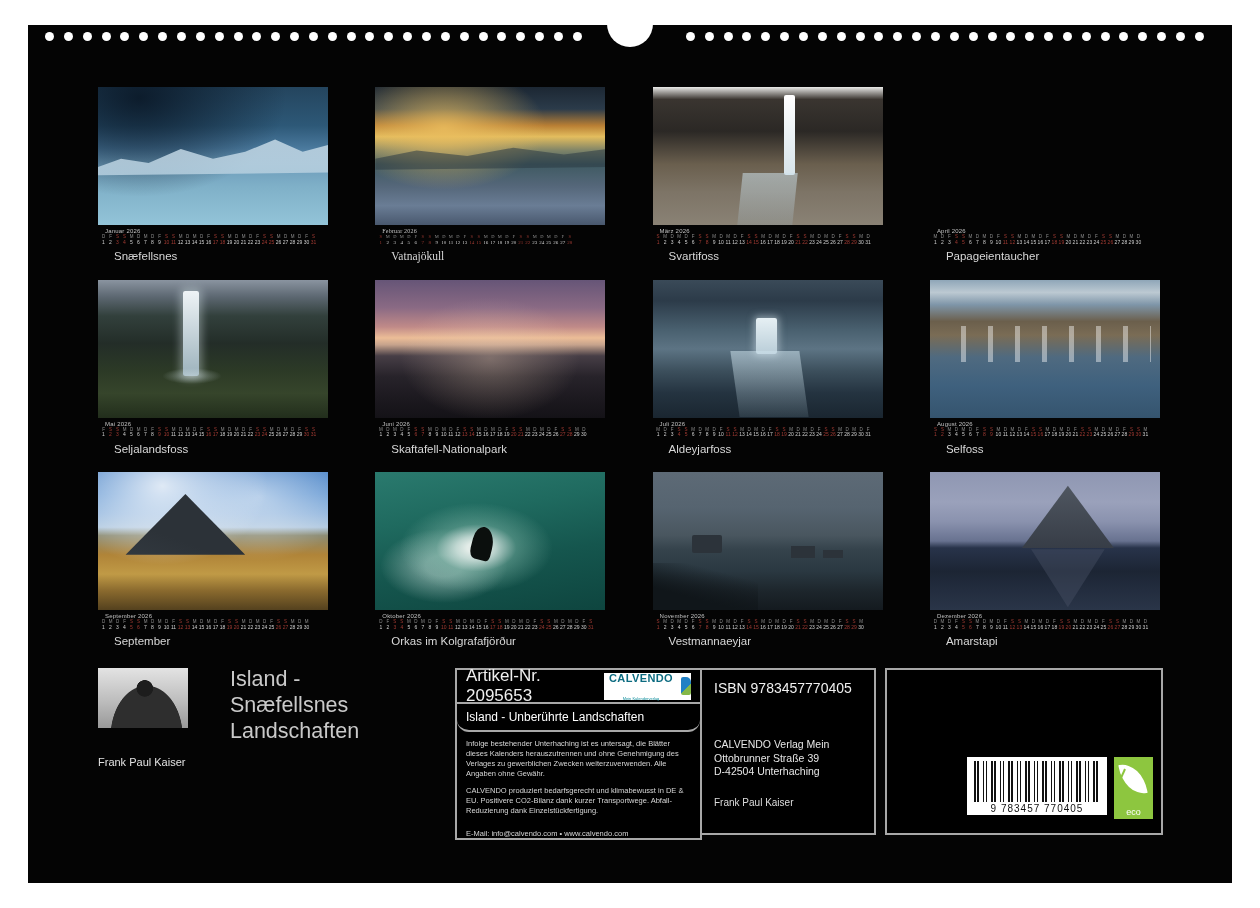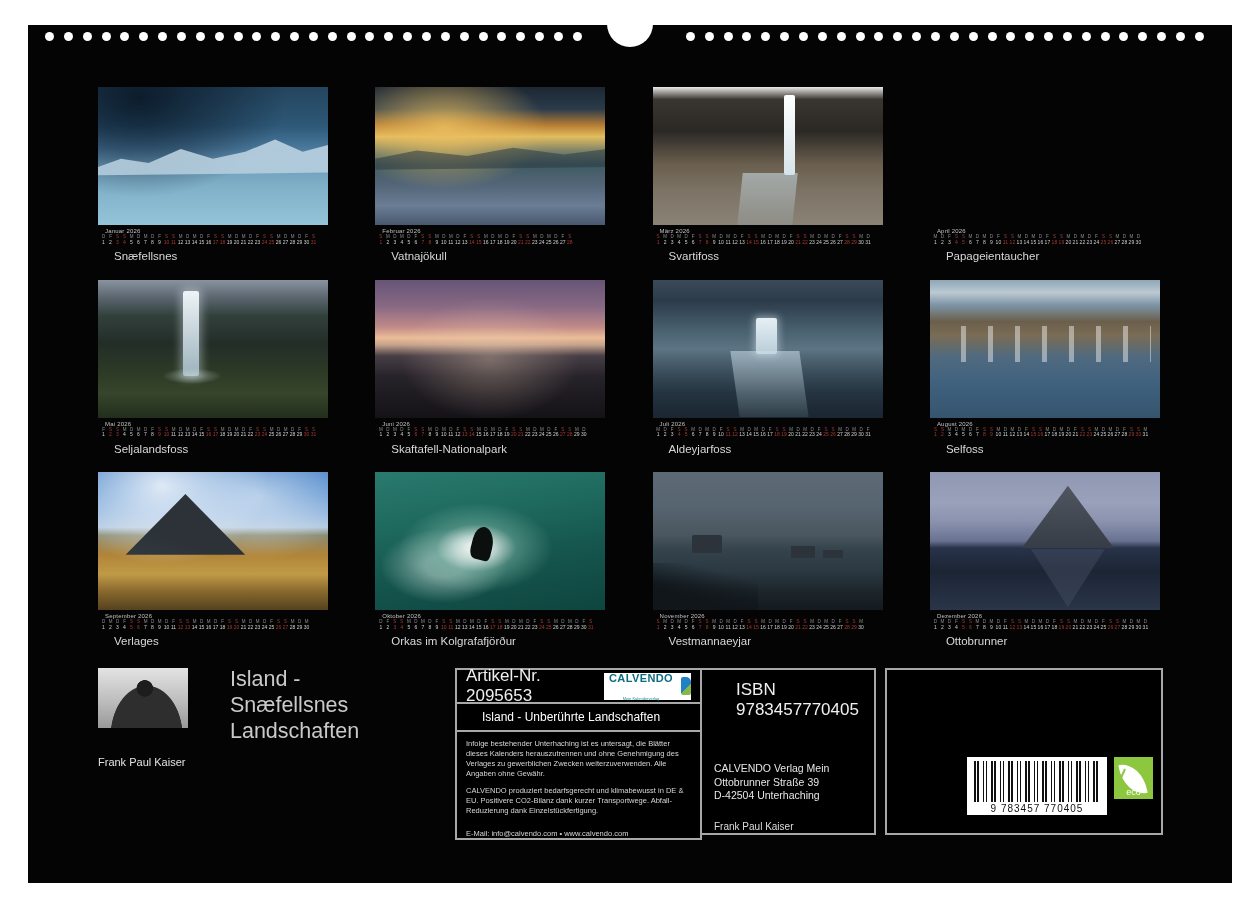--- a/index.html
+++ b/index.html
@@ -94,37 +94,37 @@
 
   .ibox { position:absolute; border:2px solid #a8a8a8; background:#000; }
   .box1 { left:427px; top:643px; width:247px; height:172px; }
   .box1 .row1 { display:flex; justify-content:space-between; align-items:center; height:34px; padding:3px 9px; border-bottom:2px solid #a8a8a8; }
   .article { font-size:17px; color:#efefef; }
   .cv-logo { width:92px; height:27px; background:#ffffff; display:flex; align-items:center; justify-content:center; gap:3px; }
   .cv-text { text-align:center; }
   .cv-name { font-size:11px; font-weight:bold; color:#0c6b80; letter-spacing:.4px; line-height:1; }
   .cv-tag { font-size:4px; color:#16919f; line-height:1.4; }
   .cv-icon { width:14px; height:18px; border-radius:2px 5px 2px 2px; background:linear-gradient(135deg,#2280c4 58%,#85b848 59%); }
-  .box1 .row2 { height:28px; padding:6px 25px; border-bottom:2px solid #a8a8a8; font-size:12px; color:#ffffff; }
+  .box1 .row2 { height:28px; padding:6px 9px; border-bottom:2px solid #a8a8a8; font-size:12px; color:#ffffff;border-radius:12px; }
   .box1 .row3 { padding:7px 9px; }
   .fine { font-size:7.5px; line-height:1.35; color:#d6d6d6; }
   .fine + .fine { margin-top:6px; }
   .email { margin-top:13px; font-size:7.5px; color:#d6d6d6; }
 
   .box2 { left:672px; top:643px; width:176px; height:167px; padding:10px 12px; }
-  .isbn { font-size:17px; color:#f0f0f0;margin-left:22px; }
+  .isbn { font-size:14px; color:#f0f0f0; }
   .address { margin-top:42px; font-size:10.5px; line-height:1.3; color:#e6e6e6; }
   .pub-author { margin-top:18px; font-size:10px; color:#dddddd; }
 
   .box3 { left:857px; top:643px; width:278px; height:167px; }
   .barcode { position:absolute; left:80px; top:87px; width:140px; height:58px; background:#ffffff; padding:4px 7px 13px 7px; }
   .bars { width:100%; height:100%;
     background:repeating-linear-gradient(90deg,#111 0 2px,#fff 2px 3px,#111 3px 5px,#fff 5px 9px,#111 9px 10px,#fff 10px 12px,#111 12px 13px,#fff 13px 17px); }
   .bc-digits { position:absolute; left:0; bottom:1px; width:100%; text-align:center; font-size:10px; color:#111; font-family:"Liberation Sans",sans-serif; letter-spacing:1px; }
-  .eco { position:absolute; left:227px; top:87px; width:39px; height:42px; background:#8dc63f; overflow:hidden; }
+  .eco { position:absolute; left:227px; top:87px; width:39px; height:62px; background:#8dc63f; overflow:hidden; }
   .eco-leaf { position:absolute; left:7px; top:6px; width:24px; height:32px; background:#ffffff; border-radius:0 95% 0 95%; transform:rotate(-10deg); }
   .eco-stem { position:absolute; left:10px; top:12px; width:2px; height:38px; background:#8dc63f; transform:rotate(24deg); transform-origin:top center; }
   .eco-label { position:absolute; left:0; bottom:2px; width:100%; text-align:center; font-size:9px; color:#ffffff; }
 </style>
 </head>
 <body>
 
 <div class="page">
   <div class="hanger"></div>
 
@@ -253,21 +253,21 @@
             <i>F</i>
             <b>30</b>
           </span>
           <span class="day wknd">
             <i>S</i>
             <b>31</b>
           </span>
         </div>
     <div class="m-caption">Snæfellsnes</div>
   </div>
-      <div class="month" style="position: absolute; left: 347.3px; top: 62px;">
+      <div class="month" style="position: absolute; left: 347.3px; top: 62px; font-family: Liberation Serif, serif;">
     <div class="photo ph2"></div>
     <div class="m-label">Februar 2026</div>
     <div class="strip">
           <span class="day wknd">
             <i>S</i>
             <b>1</b>
           </span>
           <span class="day">
             <i>M</i>
             <b>2</b>
@@ -1275,21 +1275,21 @@
           </span>
           <span class="day">
             <i>D</i>
             <b>29</b>
           </span>
           <span class="day">
             <i>M</i>
             <b>30</b>
           </span>
         </div>
-    <div class="m-caption">Verlages</div>
+    <div class="m-caption">September</div>
   </div>
       <div class="month" style="position: absolute; left: 347.3px; top: 447px;">
     <div class="photo ph10"></div>
     <div class="m-label">Oktober 2026</div>
     <div class="strip">
           <span class="day">
             <i>D</i>
             <b>1</b>
           </span>
           <span class="day">
@@ -1664,21 +1664,21 @@
           </span>
           <span class="day">
             <i>M</i>
             <b>30</b>
           </span>
           <span class="day">
             <i>D</i>
             <b>31</b>
           </span>
         </div>
-    <div class="m-caption">Ottobrunner</div>
+    <div class="m-caption">Amarstapi</div>
   </div>
     </div>
 
   <div class="author-photo"></div>
   <div class="author-name">Frank Paul Kaiser</div>
 
   <div class="big-title">
     <span>Island -</span>
     <span>Snæfellsnes</span>
     <span>Landschaften</span>

